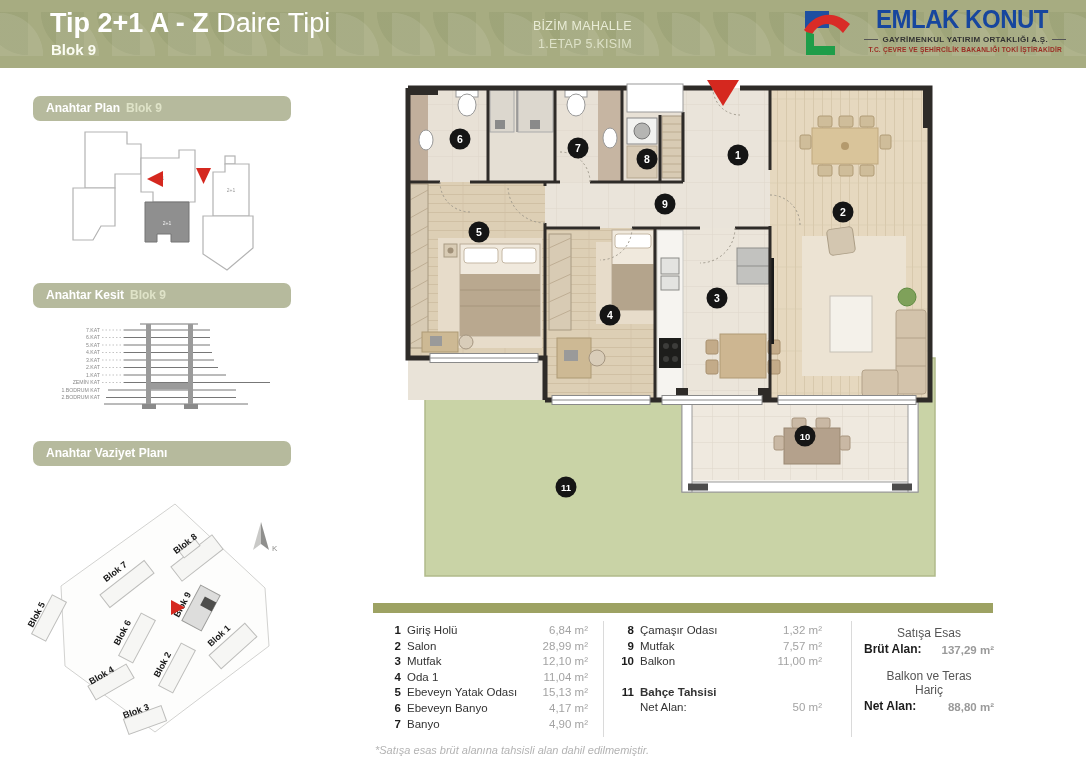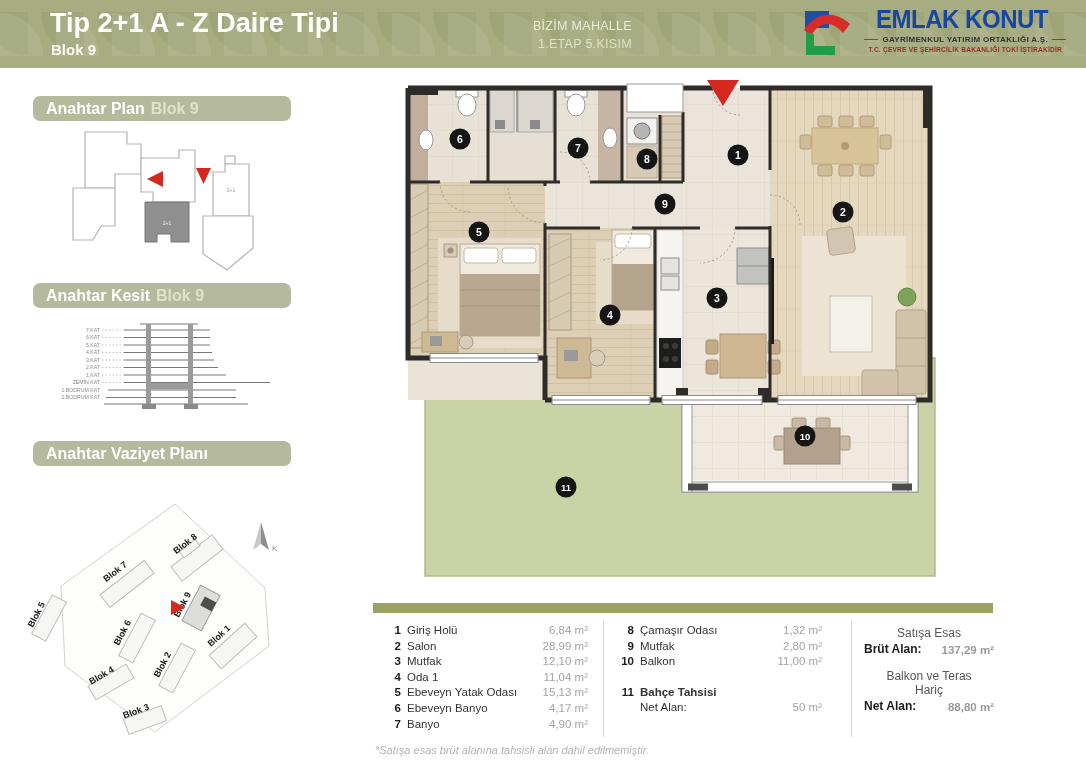--- a/index.html
+++ b/index.html
@@ -7,38 +7,38 @@
   .sheet{position:relative;width:1086px;height:768px;background:#fff;overflow:hidden;}
 
   
   .hdr{position:absolute;left:0;top:0;width:1086px;height:68px;
     background:
       radial-gradient(circle at 0% 100%, rgba(255,255,255,.09) 0 54%, transparent 55%) 0 0/56px 56px,
       radial-gradient(circle at 100% 0%, rgba(110,120,75,.14) 0 54%, transparent 55%) 28px 12px/56px 56px,
       #a7ac81;}
   .hdr-title{position:absolute;left:50px;top:8px;font-size:27px;color:#fff;white-space:nowrap;}
   .hdr-title .b{font-weight:bold;}
-  .hdr-title .l{font-weight:bold;}
+  .hdr-title .l{font-weight:normal;}
   .hdr-block{position:absolute;left:51px;top:41px;font-size:15px;font-weight:bold;color:#fbfcf2;}
   .hdr-center{position:absolute;left:452px;top:17px;width:180px;text-align:right;font-size:12.5px;
     color:#e9ecd6;line-height:1.45;letter-spacing:.3px;}
   .hdr-center .dim{color:#dde1c7;}
   .logo{position:absolute;right:16px;top:7px;display:flex;align-items:flex-start;}
   .logo-mark{width:50px;height:50px;margin-right:8px;}
   .logo-text{display:flex;flex-direction:column;align-items:center;}
   .logo-brand{font-size:25px;font-weight:bold;color:#17469e;letter-spacing:-.5px;line-height:1;
     transform:scaleX(.96);transform-origin:left;white-space:nowrap;}
   .logo-sub{display:flex;align-items:center;margin-top:3px;font-size:8px;font-weight:bold;color:#333;
     letter-spacing:.3px;white-space:nowrap;justify-content:space-between;}
   .logo-sub .rule{width:14px;height:1px;background:#555;margin:0 4px;}
   .logo-tag{margin-top:2px;font-size:6.6px;font-weight:bold;color:#9c2d24;letter-spacing:.2px;white-space:nowrap;}
 
   
   .pill{position:absolute;left:33px;width:258px;height:25px;border-radius:7px;background:#b6ba9d;
-    color:#fff;font-weight:bold;font-size:16px;line-height:25px;padding-left:13px;box-sizing:border-box;white-space:nowrap;}
+    color:#fff;font-weight:bold;font-size:12px;line-height:25px;padding-left:13px;box-sizing:border-box;white-space:nowrap;}
   .pill .blok{color:#dfe3c8;margin-left:6px;}
   .sideplan{position:absolute;}
 
   
   .lgd-bar{position:absolute;left:373px;top:603px;width:620px;height:10px;background:#9da263;}
   .lgd-col{position:absolute;font-size:11.5px;color:#333;}
   .lgd-row{display:flex;align-items:baseline;height:15.6px;}
   .lgd-row .no{width:18px;text-align:right;font-weight:bold;color:#1c1c1c;margin-right:6px;flex:none;}
   .lgd-row .nm{flex:1;white-space:nowrap;}
   .lgd-row .ar{color:#a3a3a3;margin-left:8px;white-space:nowrap;}
@@ -476,21 +476,21 @@
   <div class="vdiv" style="left:603px;"></div>
   <div class="lgd-col" style="left:616px;top:624px;width:206px;" id="lgd-col2">
       <div class="lgd-row">
         <span class="no">8</span>
         <span class="nm">Çamaşır Odası</span>
         <span class="ar">1,32 m²</span>
       </div>
       <div class="lgd-row">
         <span class="no">9</span>
         <span class="nm">Mutfak</span>
-        <span class="ar">2,80 m²</span>
+        <span class="ar">7,57 m²</span>
       </div>
       <div class="lgd-row">
         <span class="no">10</span>
         <span class="nm">Balkon</span>
         <span class="ar">11,00 m²</span>
       </div>
       <div class="lgd-gap"></div>
       <div class="lgd-row bold">
         <span class="no">11</span>
         <span class="nm">Bahçe Tahsisi</span>

